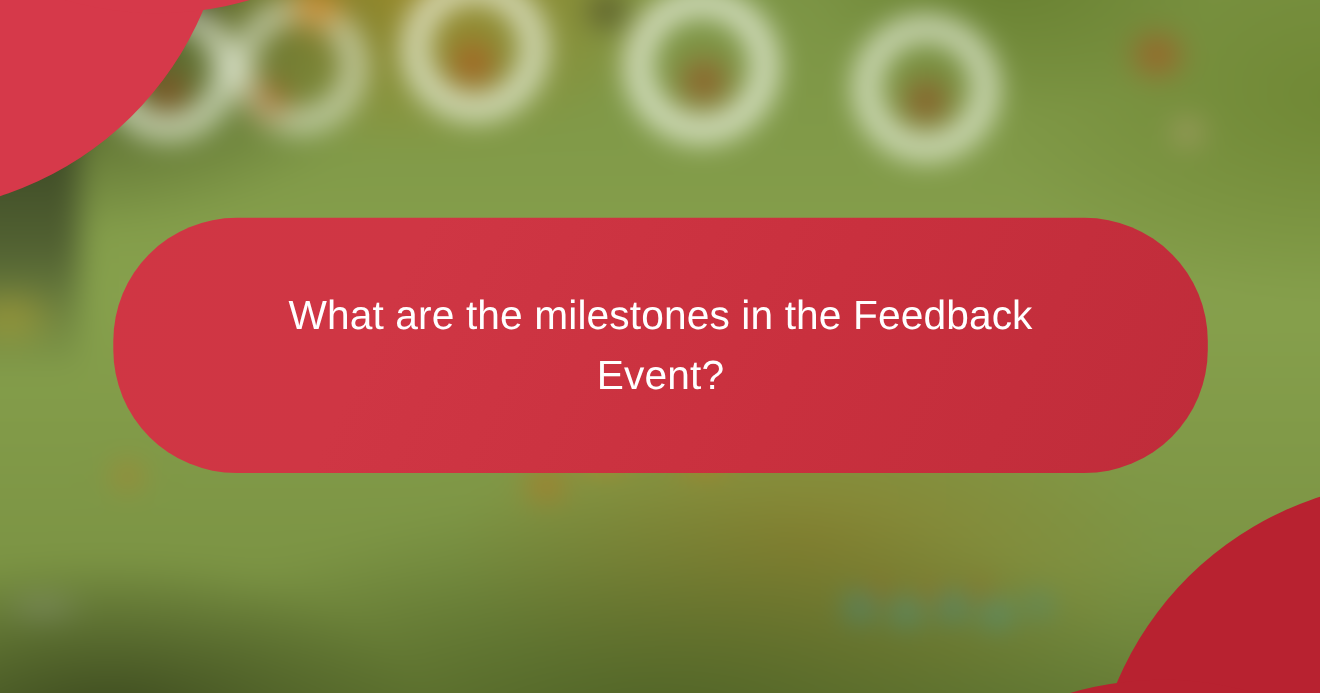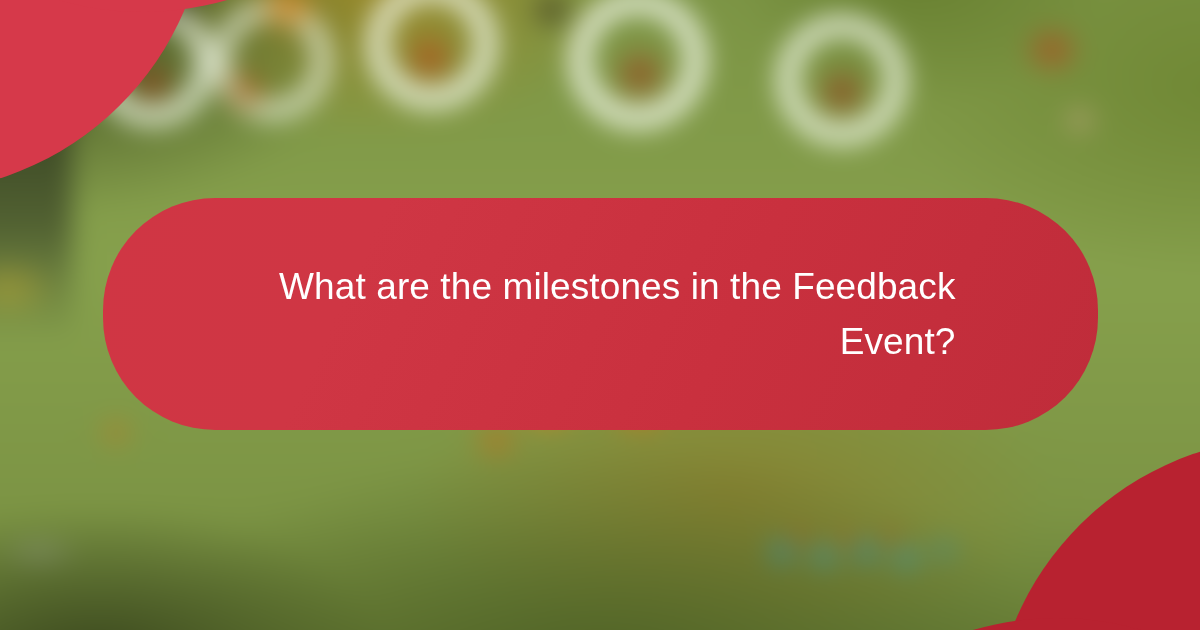--- a/index.html
+++ b/index.html
@@ -135,21 +135,21 @@
     border-radius:112px;
     background:linear-gradient(115deg,#d03644 0%,#cf3644 26%,#c9303e 62%,#bf2c3a 100%);
     display:flex;align-items:center;justify-content:center;
     box-sizing:border-box;padding:0 120px;
   }
   .card-text{
     color:#ffffff;
     font-size:37px;
     line-height:55px;
     font-weight:400;
-    text-align:right;
+    text-align:center;
     letter-spacing:.1px;
     max-width:710px;
   }
 </style>
 </head>
 <body>
 
 <div class="stage">
 
   <div class="bg">

